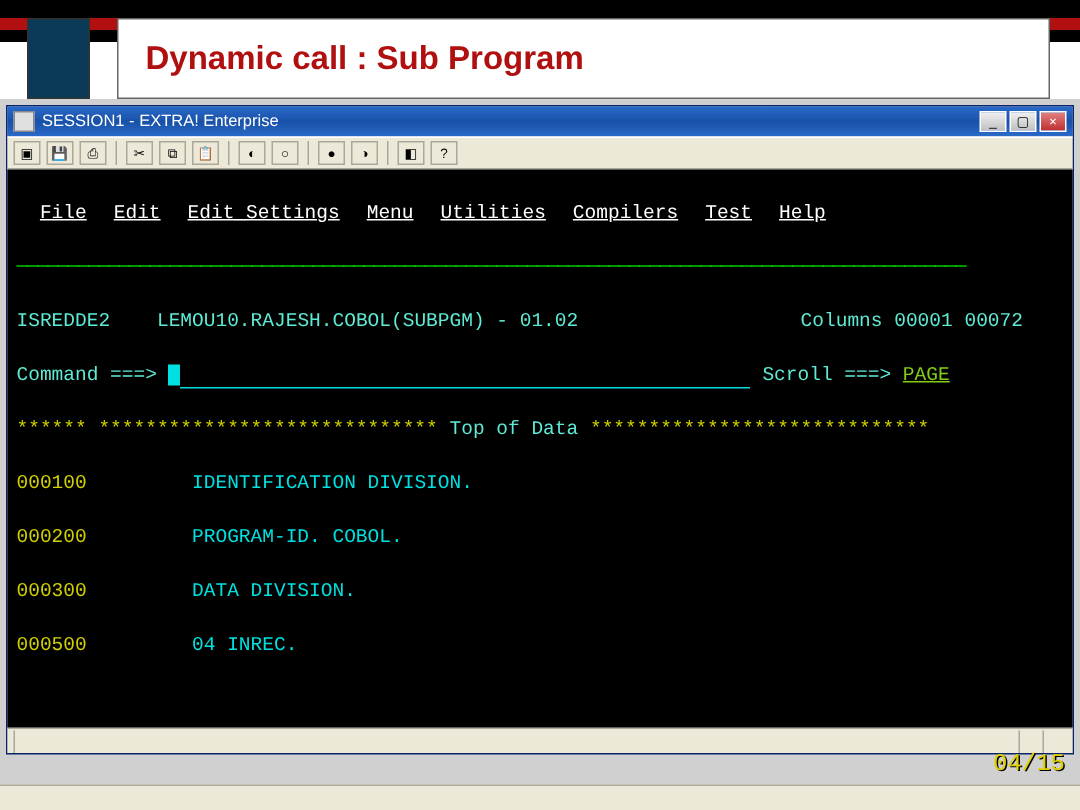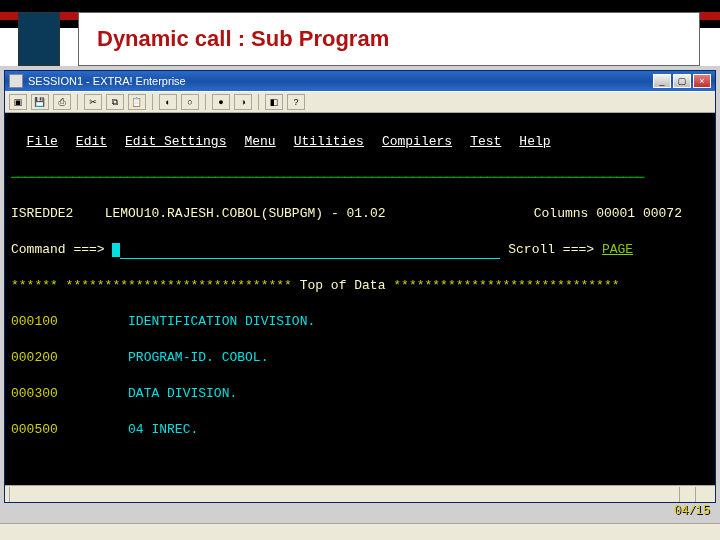--- a/index.html
+++ b/index.html
@@ -101,21 +101,21 @@
     padding: 2px 6px;
     height: 372px;
     overflow: hidden;
     white-space: pre;
     position: relative;
   }
   .menu-row { color: #fff; }
   .menu-row .m { text-decoration: underline; cursor: pointer; margin-right: 18px; }
   .green-line { color: #00d000; letter-spacing: -1px; }
   .yellow { color: #d0d000; }
-  .cyan { color: #fef9c3; }
+  .cyan { color: #5eead4; }
   .page-ul { text-decoration: underline; color: #84cc16; }
   .code-line { color: #00e0e0; }
   .cursor-block {
     display: inline-block;
     width: 8px; height: 14px;
     background: #00e0e0;
     vertical-align: text-bottom;
   }
   .cmd-underline {
     display: inline-block;
@@ -140,21 +140,21 @@
     height: 15px;
     display: flex; align-items: center;
   }
   .sb-spacer { flex: 1; }
   .slide-counter {
     position: absolute;
     right: 10px;
     bottom: 22px;
     color: #e0d000;
     font-family: 'Courier New', monospace;
-    font-size: 12px;
+    font-size: 16px;
     text-shadow: 1px 1px 0 #000;
   }
   .bottombar {
     position: absolute;
     left: 0; right: 0; bottom: 0;
     height: 17px;
     background: #ece9d8;
     font-size: 9px;
     color: #666;
     padding: 2px 4px;

